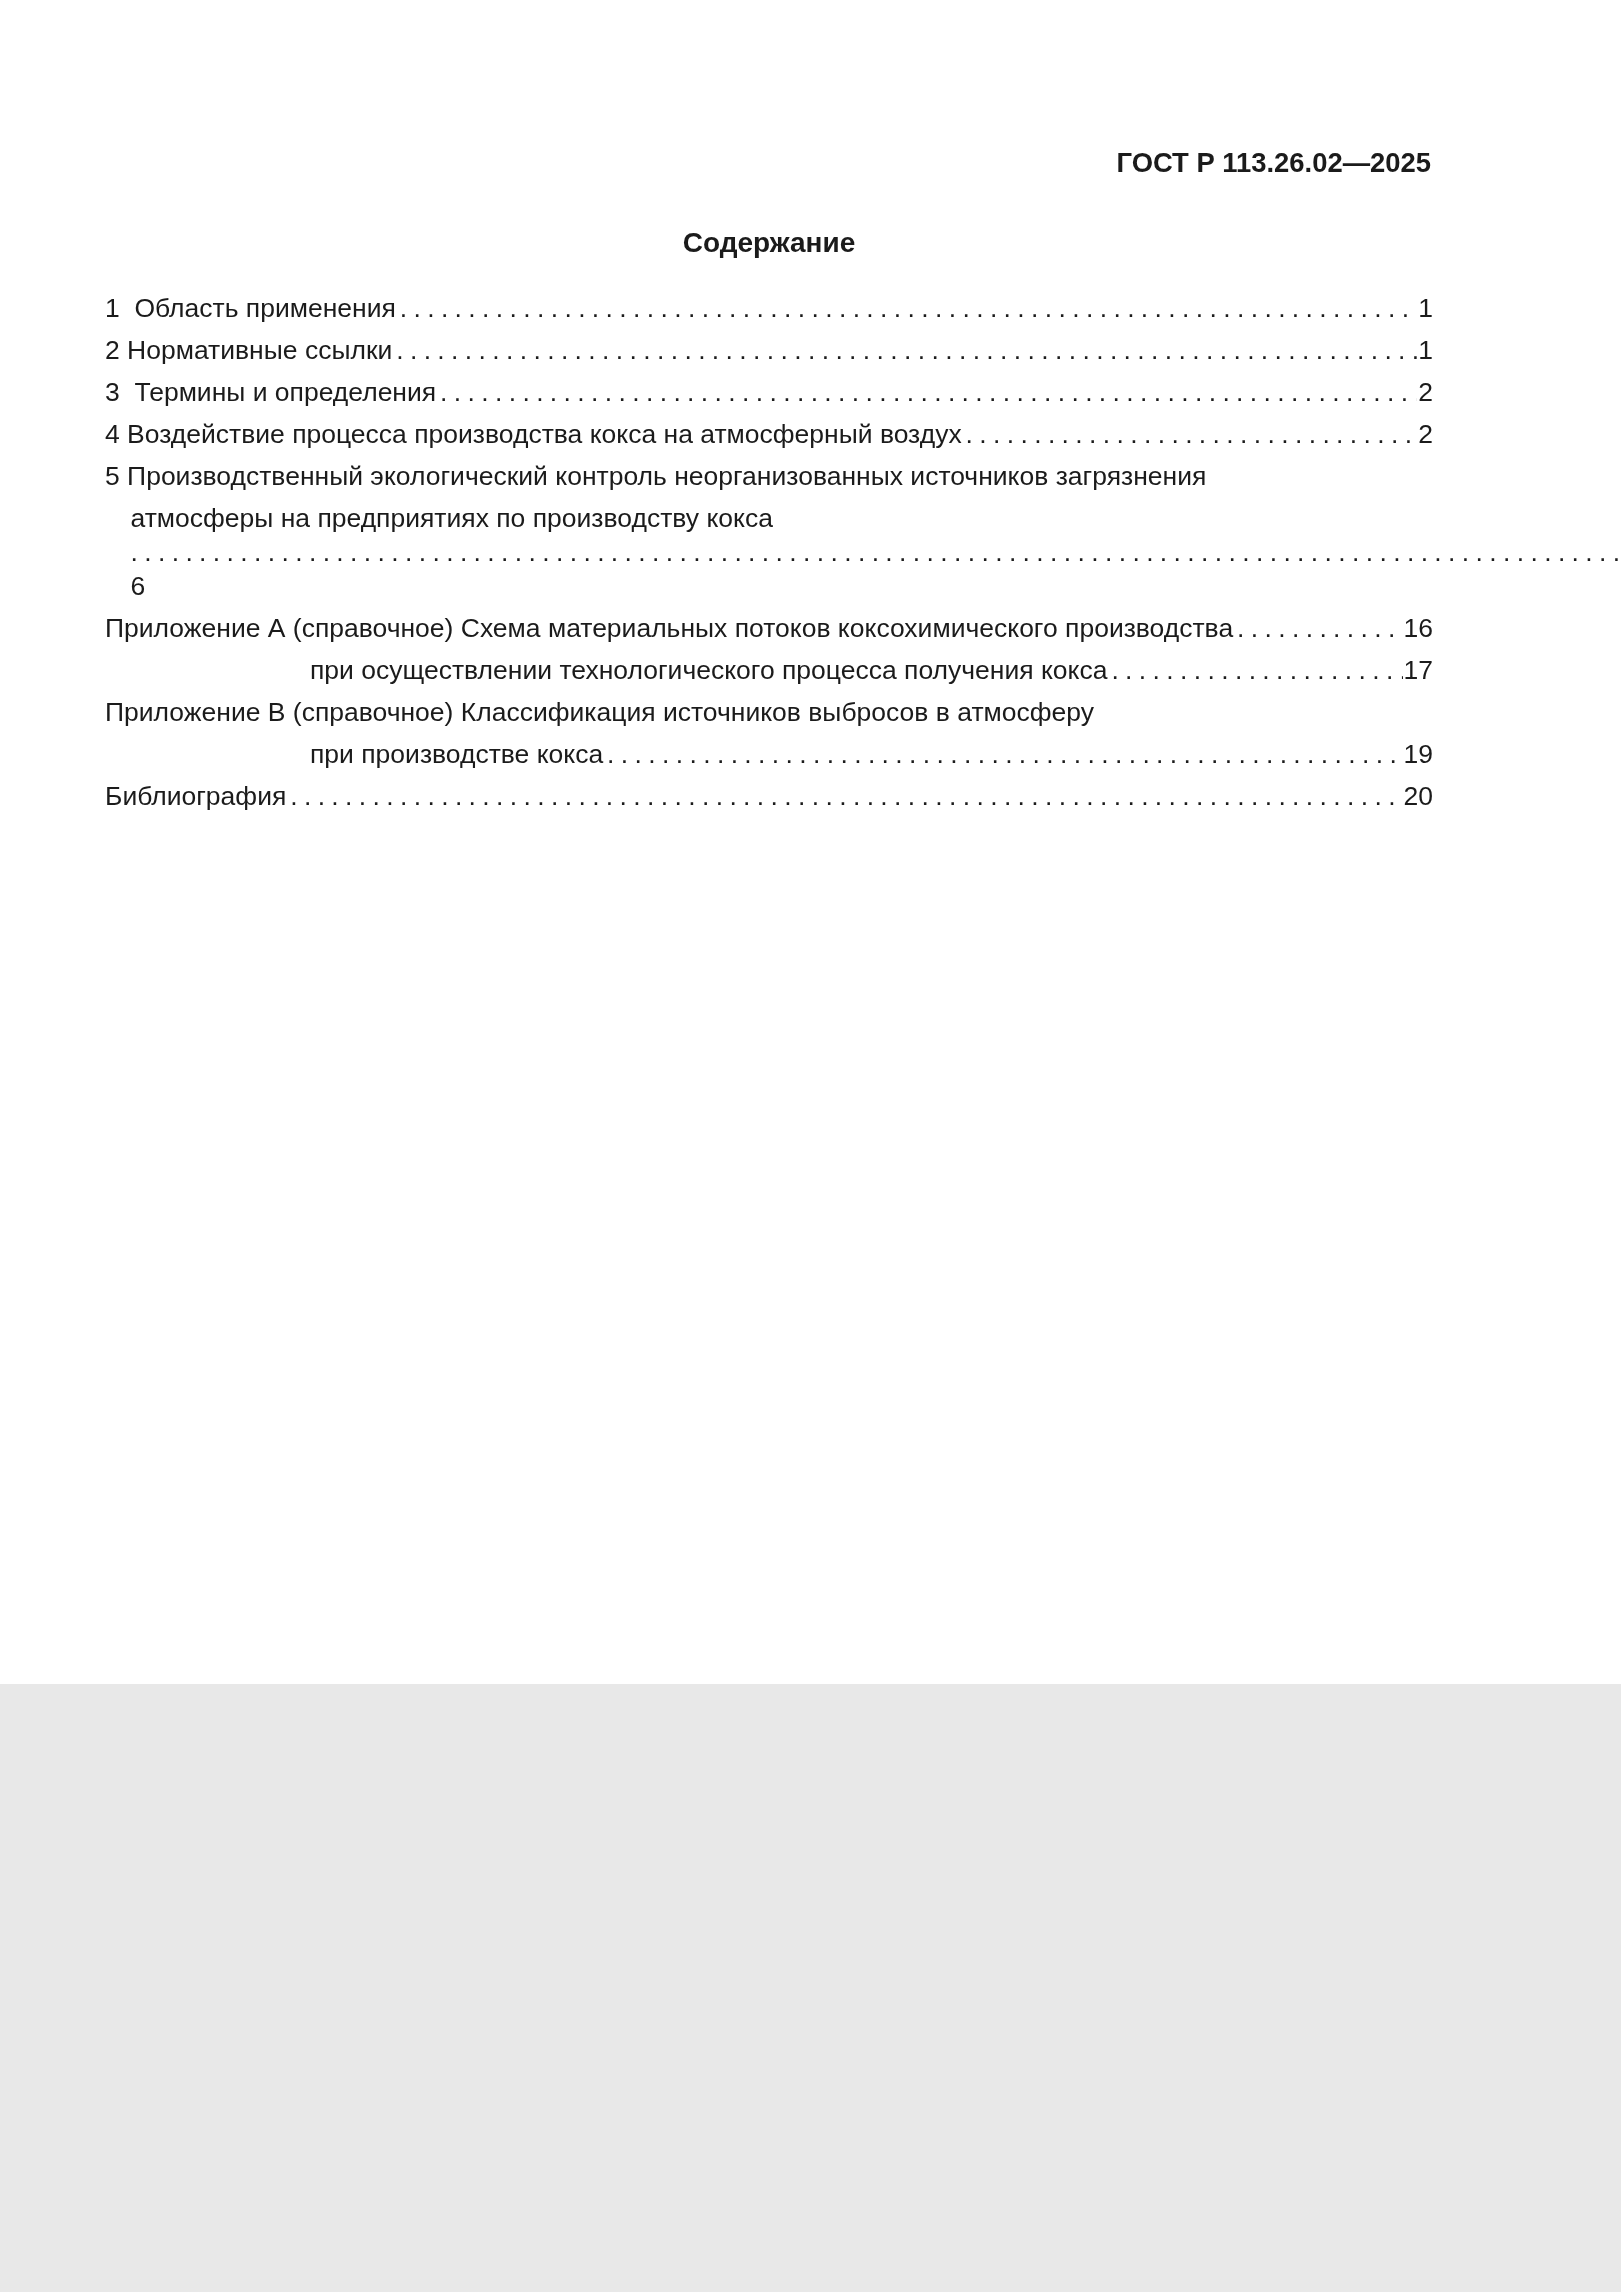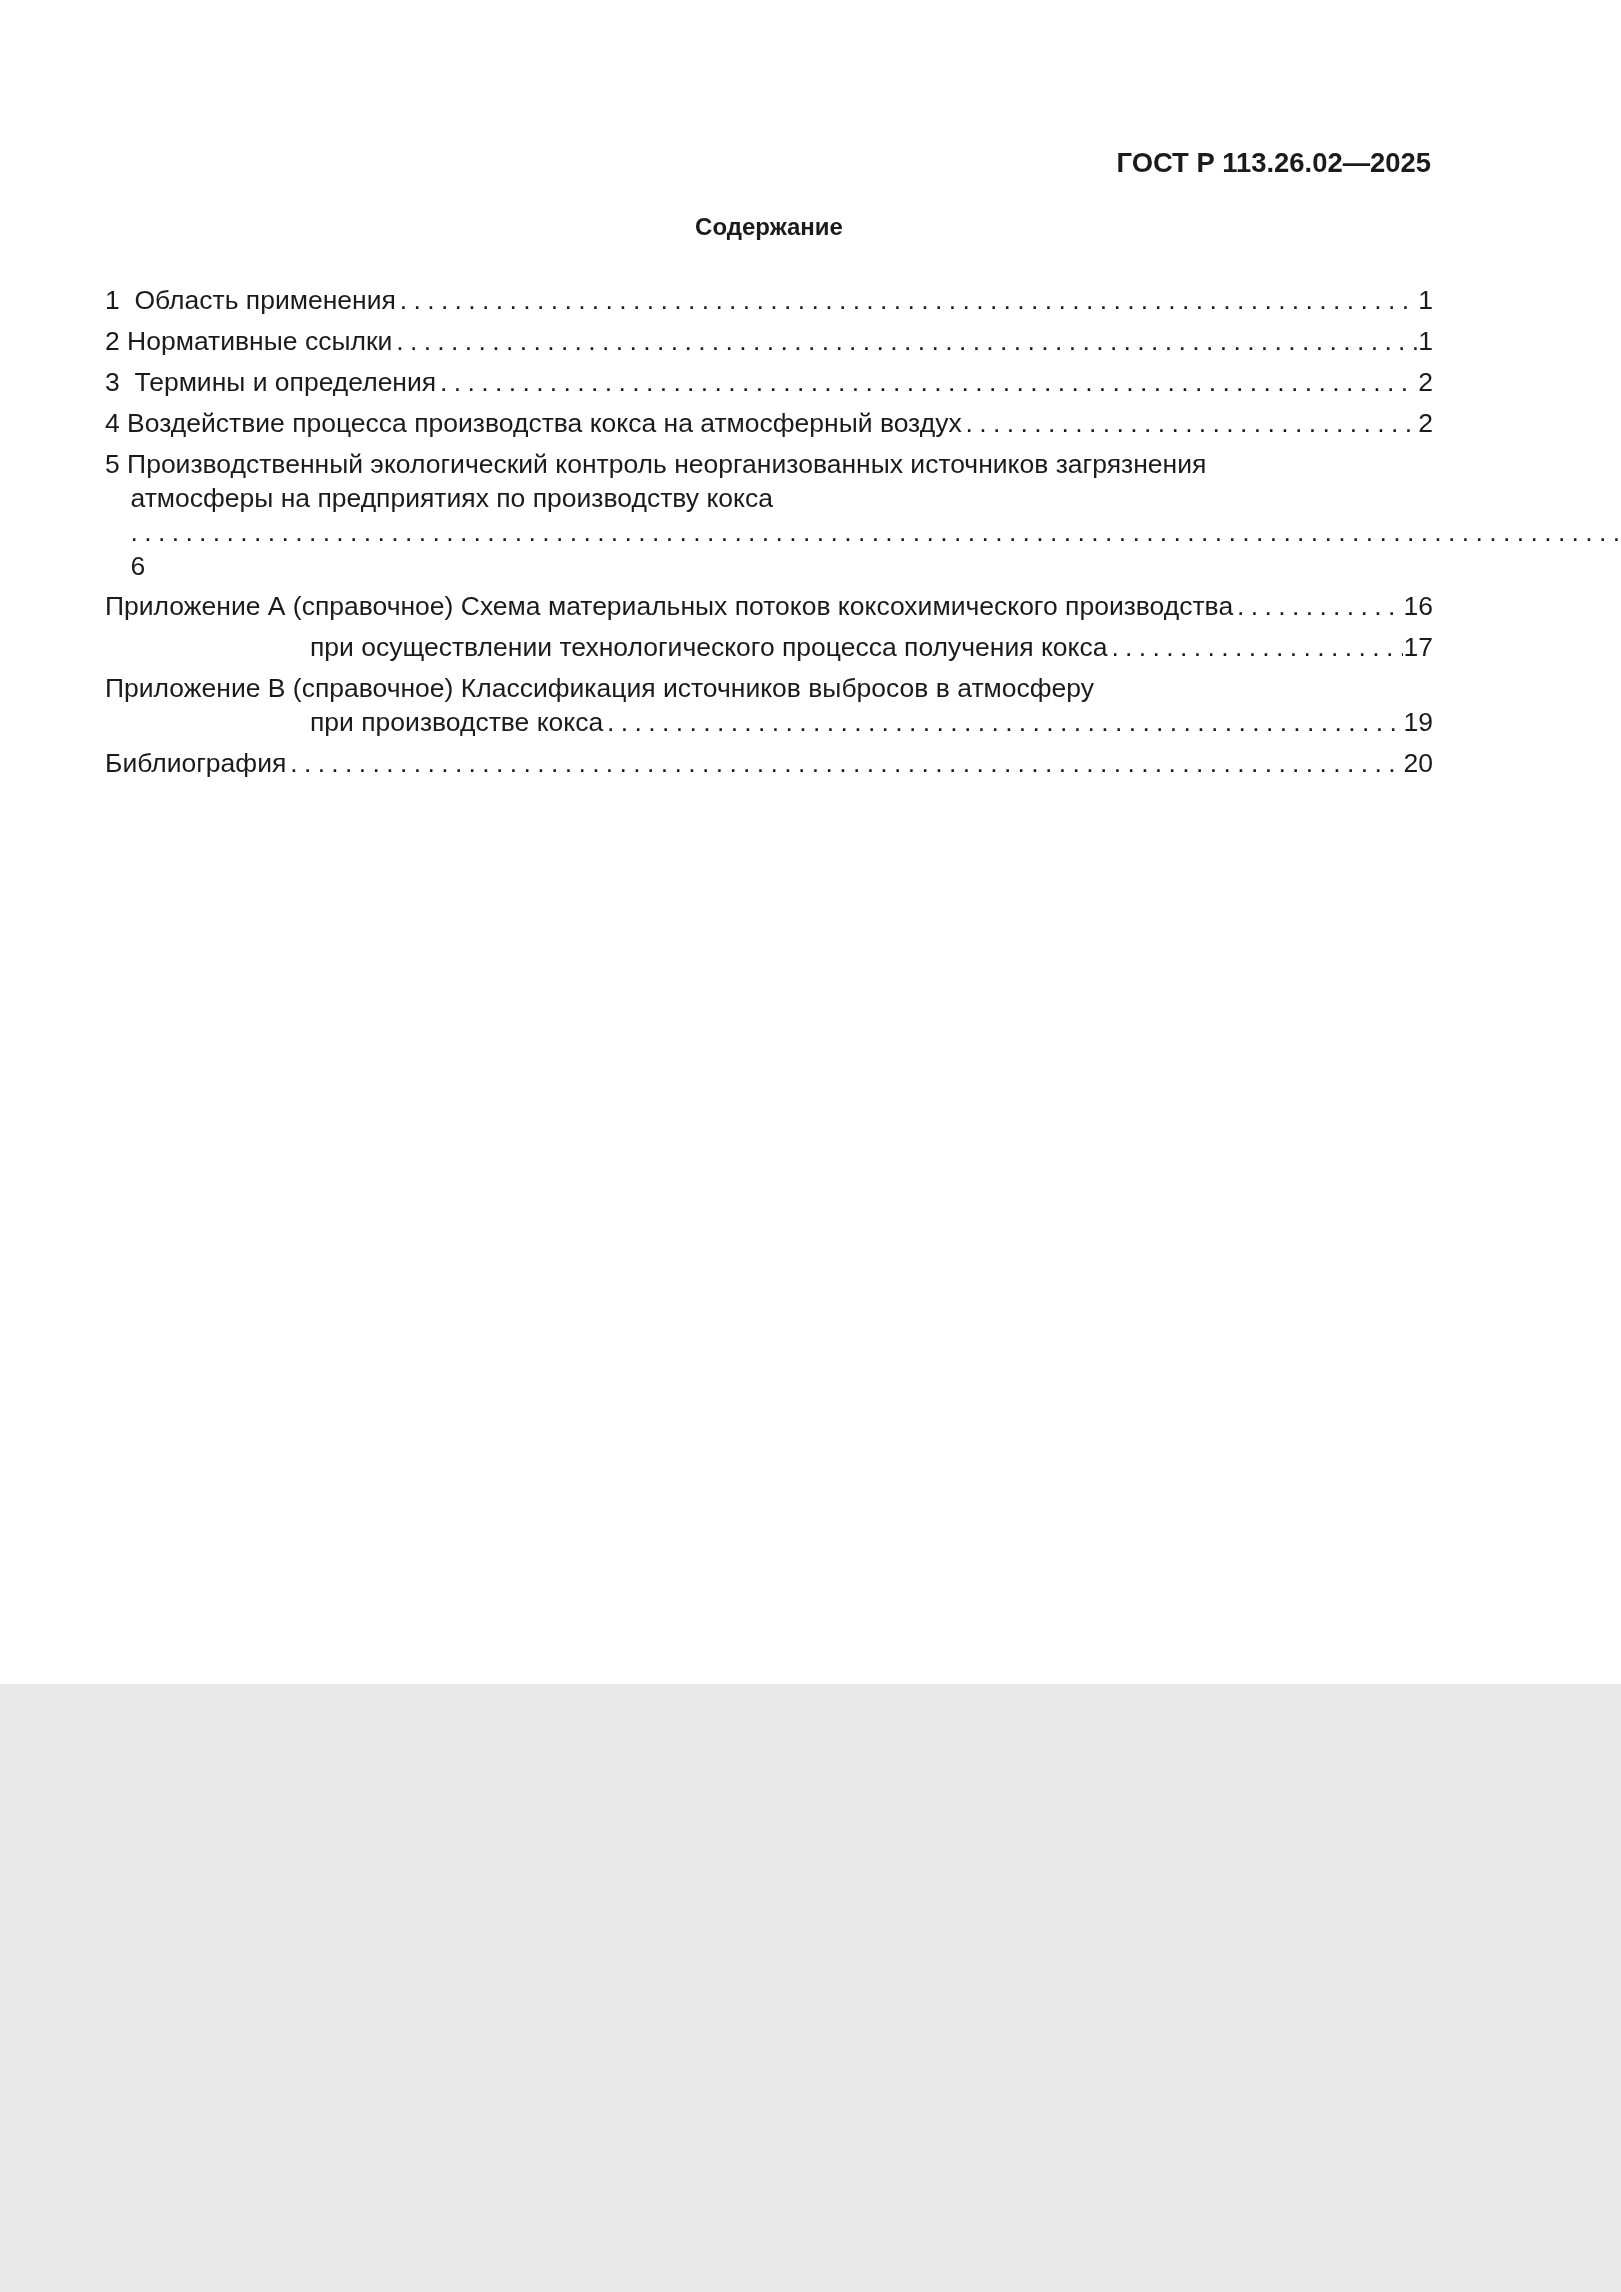--- a/index.html
+++ b/index.html
@@ -20,40 +20,41 @@
     position: absolute;
     top: 146px;
     right: 190px;
     font-size: 27.4px;
     line-height: 33px;
     font-weight: bold;
     white-space: pre;
   }
   .doc-title {
     position: absolute;
-    top: 209px;
+    top: 225px;
     left: 105px;
     width: 1328px;
     text-align: center;
-    font-size: 24px;
+    font-size: 28px;
     line-height: 35px;
     font-weight: bold;
   }
   .toc {
     position: absolute;
     top: 283px;
     left: 105px;
     width: 1328px;
     font-size: 26.5px;
     line-height: 34px;
   }
   .toc-entry { margin-bottom: 6.9px; }
   .toc-line {
     display: flex;
     align-items: baseline;
+    margin-top: 8px;
   }
   .toc-text { white-space: pre; }
   .indent-1 { padding-left: 21.6px; flex-direction: column; }
   .indent-2 { padding-left: 205px; }
   .toc-leader {
     flex: 1 1 auto;
     overflow: hidden;
     white-space: nowrap;
     margin: 0 1px 0 3.9px;
     word-spacing: -1px;

